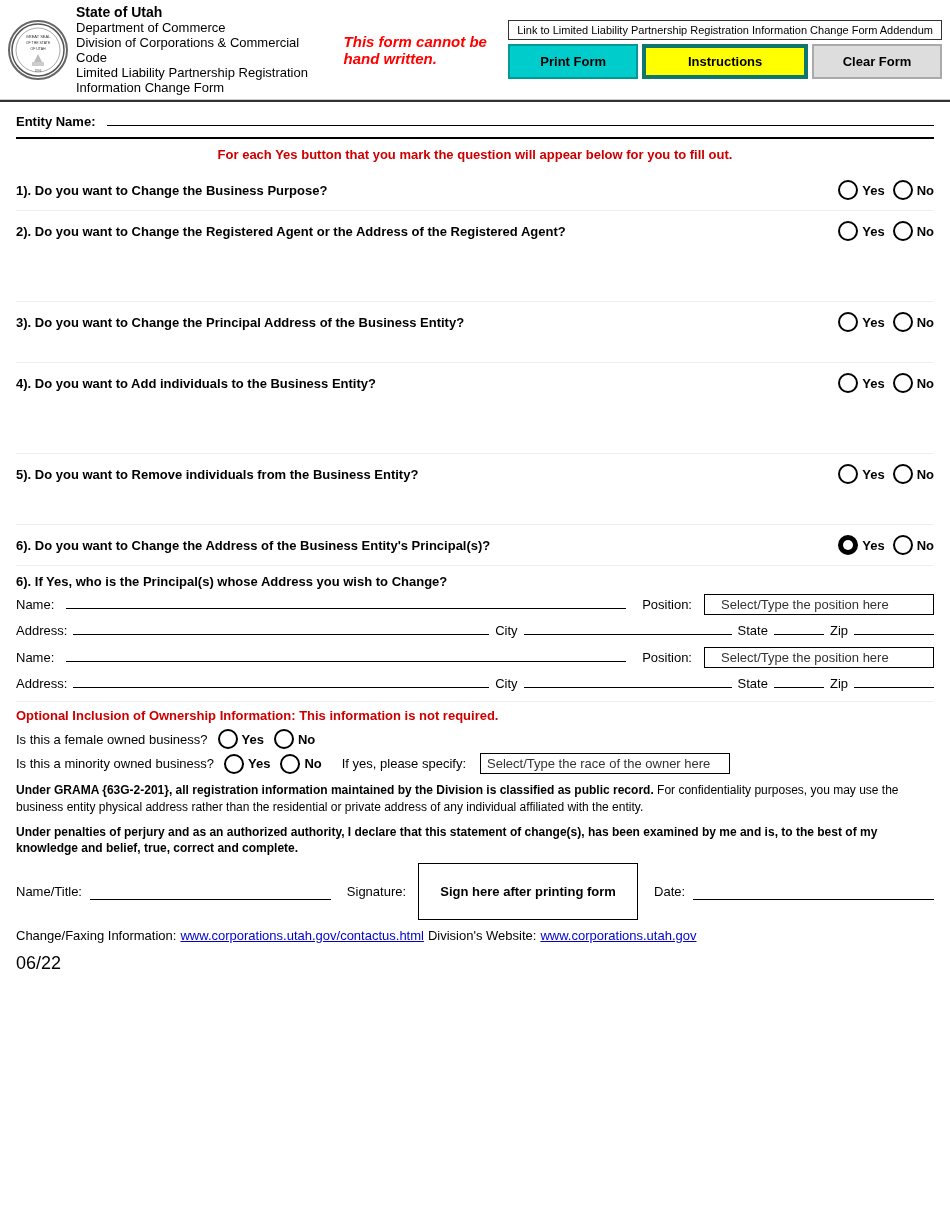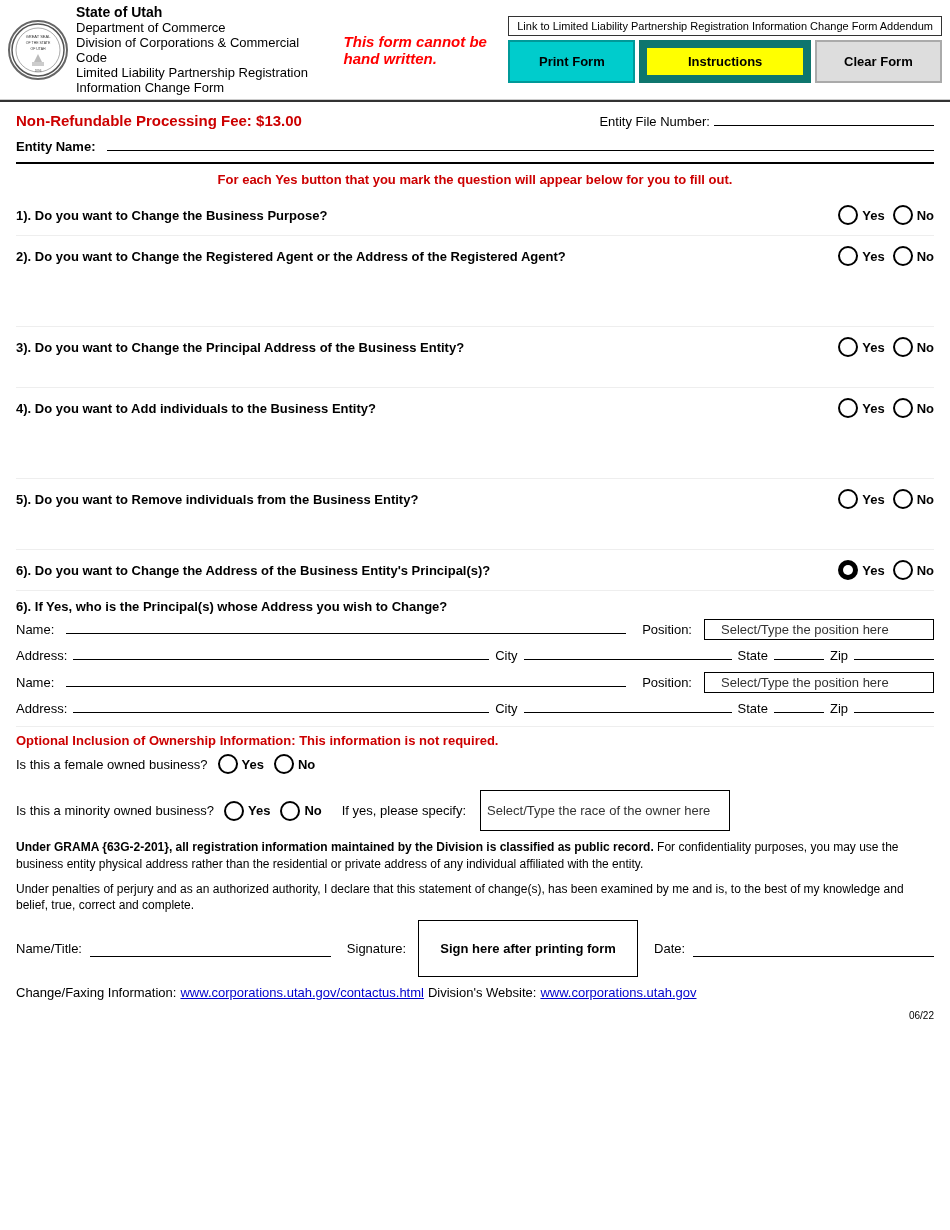--- a/index.html
+++ b/index.html
@@ -93,21 +93,21 @@
       background: #00cccc;
       border: 2px solid #009999;
       padding: 6px 16px;
       font-weight: bold;
       font-size: 13px;
       cursor: pointer;
       flex: 1;
     }
     .btn-instructions {
       background: #ffff00;
-      border: 8px solid #0f766e;
+      border: 4px solid #0f766e;
       padding: 6px 32px;
       font-weight: bold;
       font-size: 13px;
       cursor: pointer;
       flex: 1;
     }
     .btn-clear {
       background: #dddddd;
       border: 2px solid #aaaaaa;
       padding: 6px 16px;
@@ -250,48 +250,49 @@
       color: #cc0000;
       font-weight: bold;
     }
     .optional-header .opt-note {
       color: #cc0000;
       font-weight: bold;
     }
     .ownership-rows {
       display: flex;
       flex-direction: column;
-      gap: 16px;
+      gap: 4px;
       margin-bottom: 8px;
     }
     .ownership-row {
       display: flex;
       align-items: center;
       gap: 10px;
       font-size: 13px;
     }
     .race-box {
       border: 1px solid black;
-      padding: 12px 6px;
+      padding: 2px 6px;
       min-width: 250px;
       font-size: 13px;
       color: #333;
     }
     .grama-text {
       font-size: 12px;
       margin: 8px 0;
       line-height: 1.4;
     }
     .grama-text strong {
       font-weight: bold;
     }
     .perjury-text {
       font-size: 12px;
       margin: 6px 0;
       line-height: 1.4;
+      font-weight: bold;
     }
     .signature-row {
       display: flex;
       align-items: center;
       gap: 8px;
       margin: 6px 0;
     }
     .name-title-field {
       flex: 1;
       border-bottom: 1px solid black;
@@ -317,23 +318,22 @@
       display: flex;
       align-items: center;
       gap: 4px;
       flex-wrap: wrap;
     }
     .link-blue {
       color: #0000cc;
       text-decoration: underline;
     }
     .form-date {
-      font-size: 10px;
+      font-size: 18px;
       margin-top: 10px;
-      text-align: right;
     }
     .header-top-wrapper {
       border-bottom: 2px solid #333;
     }
     .entity-file-number {
       display: flex;
       align-items: baseline;
       gap: 4px;
     }
     .ef-underline {
@@ -376,27 +376,20 @@
         <button class="btn-print">Print Form</button>
         <button class="btn-instructions">Instructions</button>
         <button class="btn-clear">Clear Form</button>
       </div>
     </div>
   </div>
 </div>
 
 <div class="form-body">
 
-  <div class="fee-row">
-    <span class="fee-text">Non-Refundable Processing Fee: $13.00</span>
-    <div class="entity-file-number">
-      <span>Entity File Number:</span>
-      <span class="ef-underline"></span>
-    </div>
-  </div>
 
   <div class="name-position-row" style="margin-bottom:8px;">
     <span style="font-weight:bold;white-space:nowrap;">Entity Name:</span>
     <span class="name-field" style="margin-left:4px;"></span>
   </div>
 
   <hr style="border:1px solid black; margin-bottom:6px;">
 
   <div class="instructions-note">For each Yes button that you mark the question will appear below for you to fill out.</div>
 

